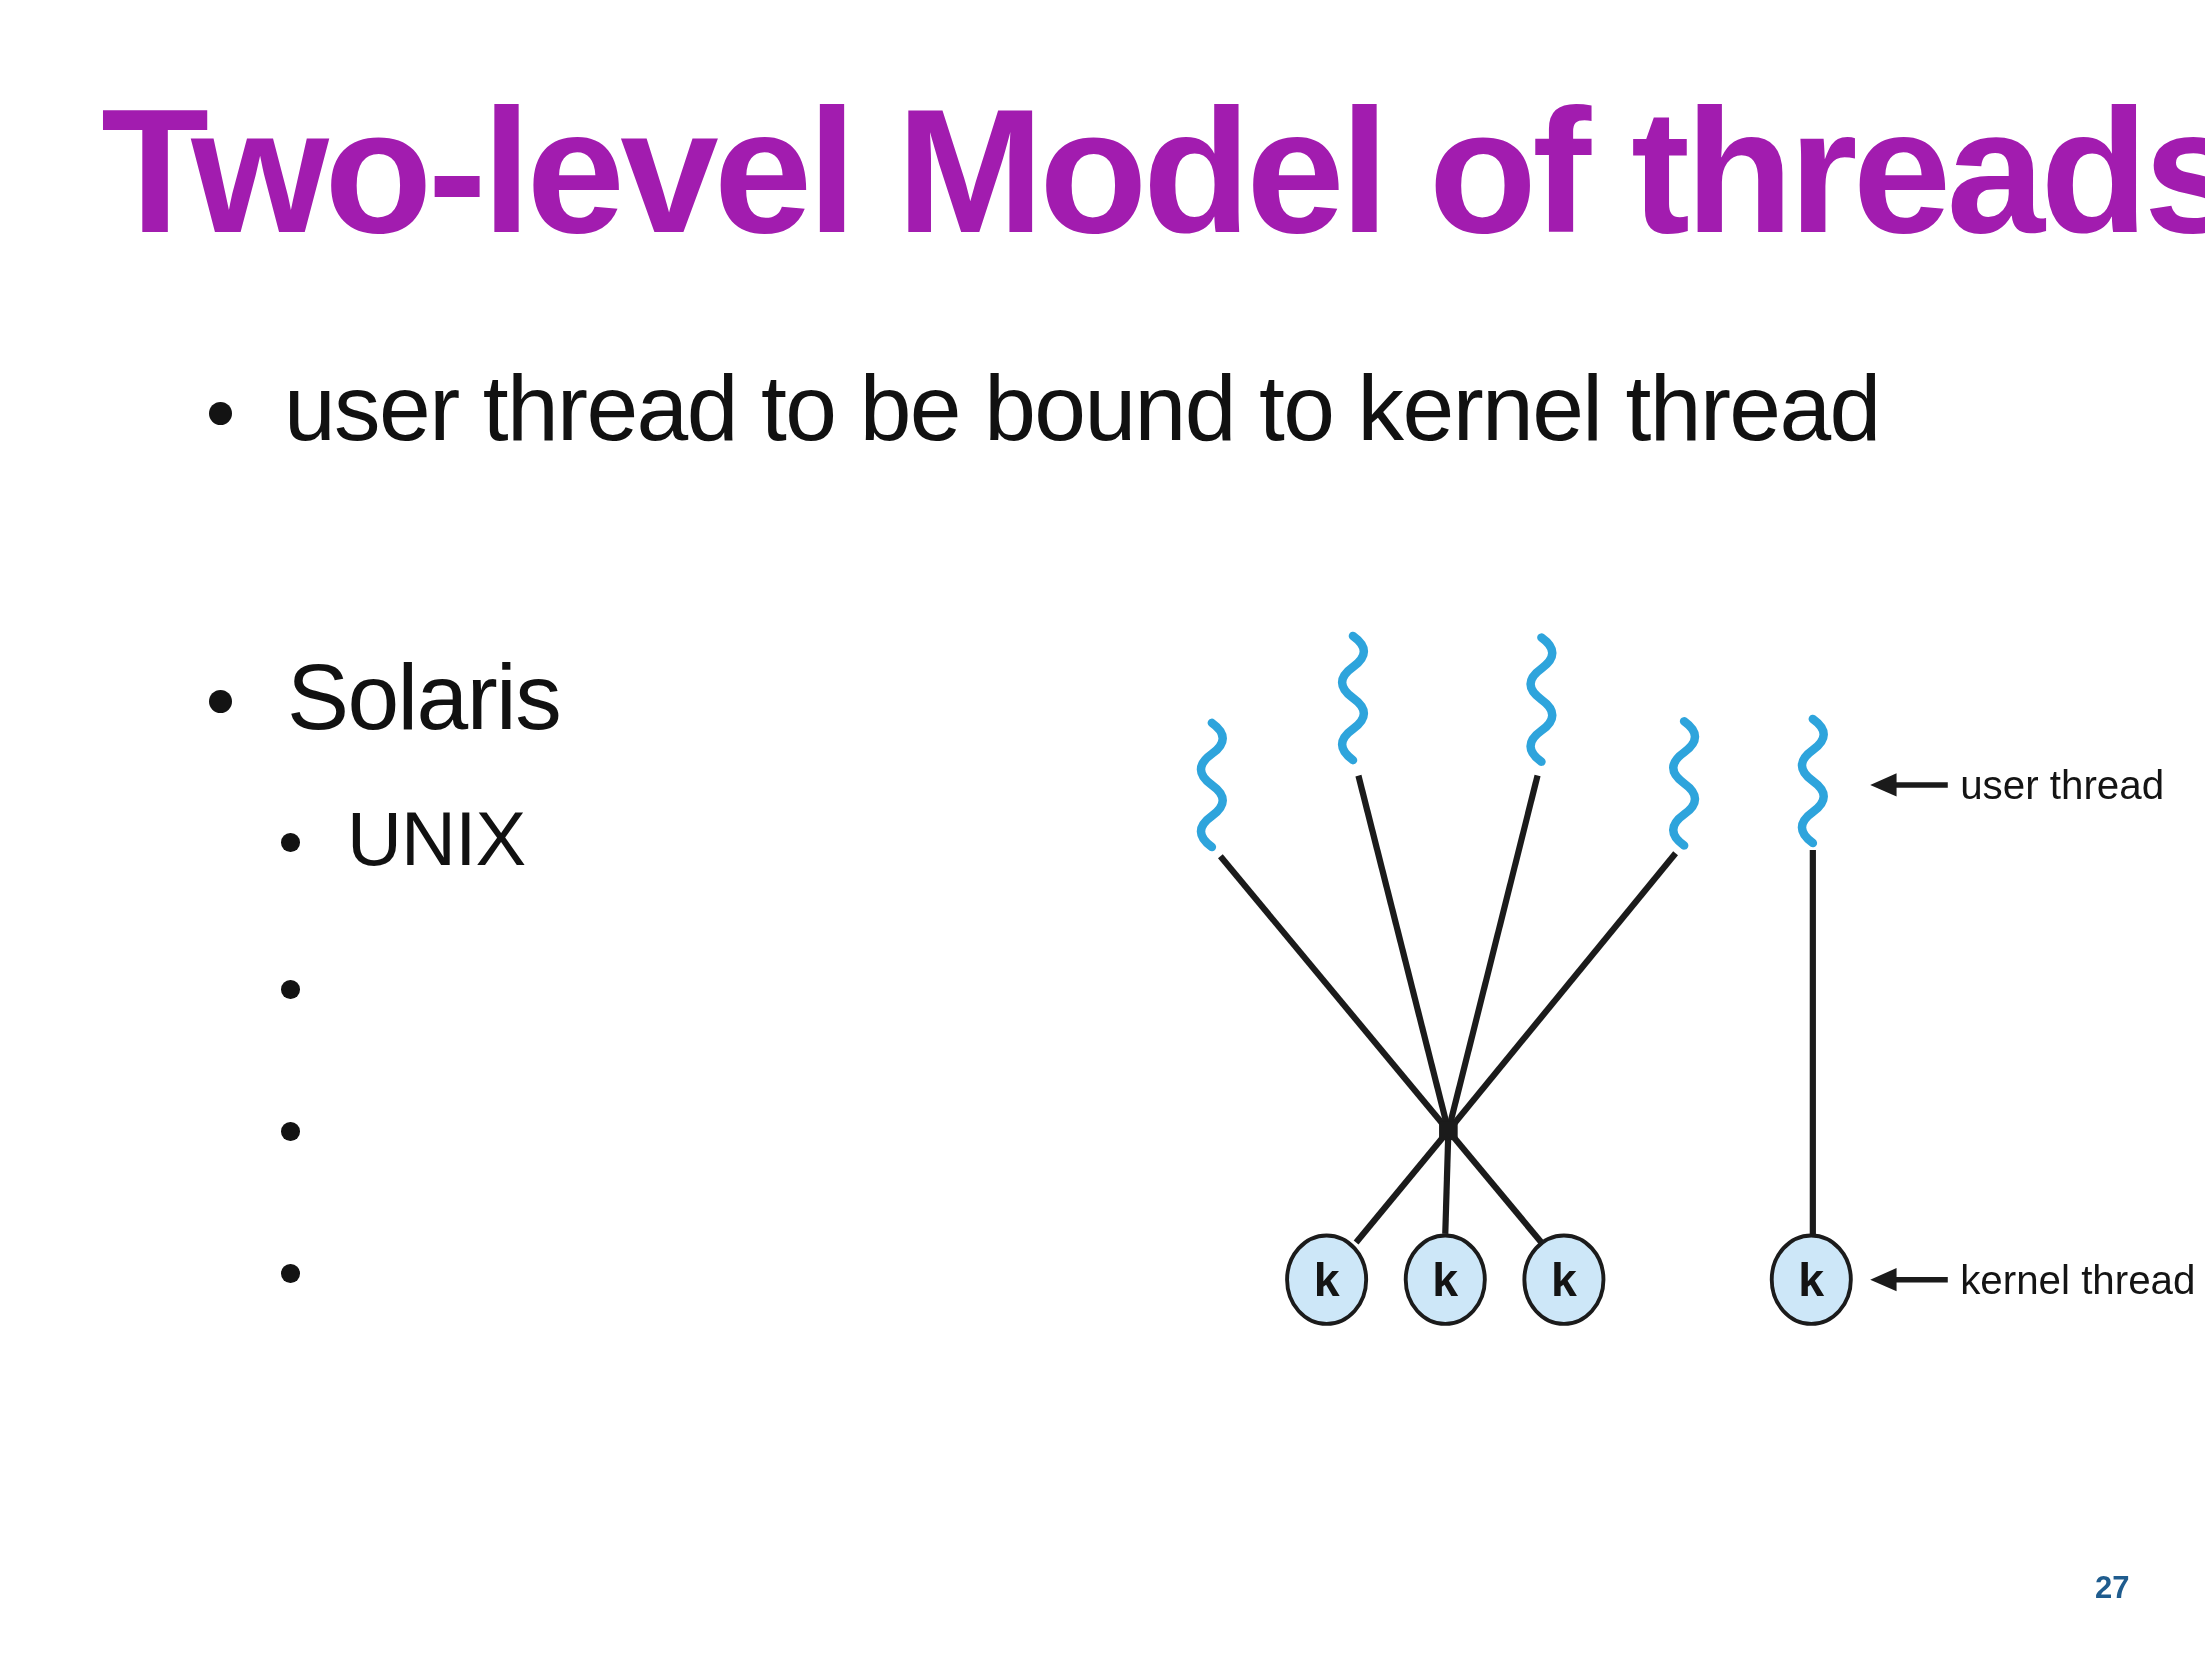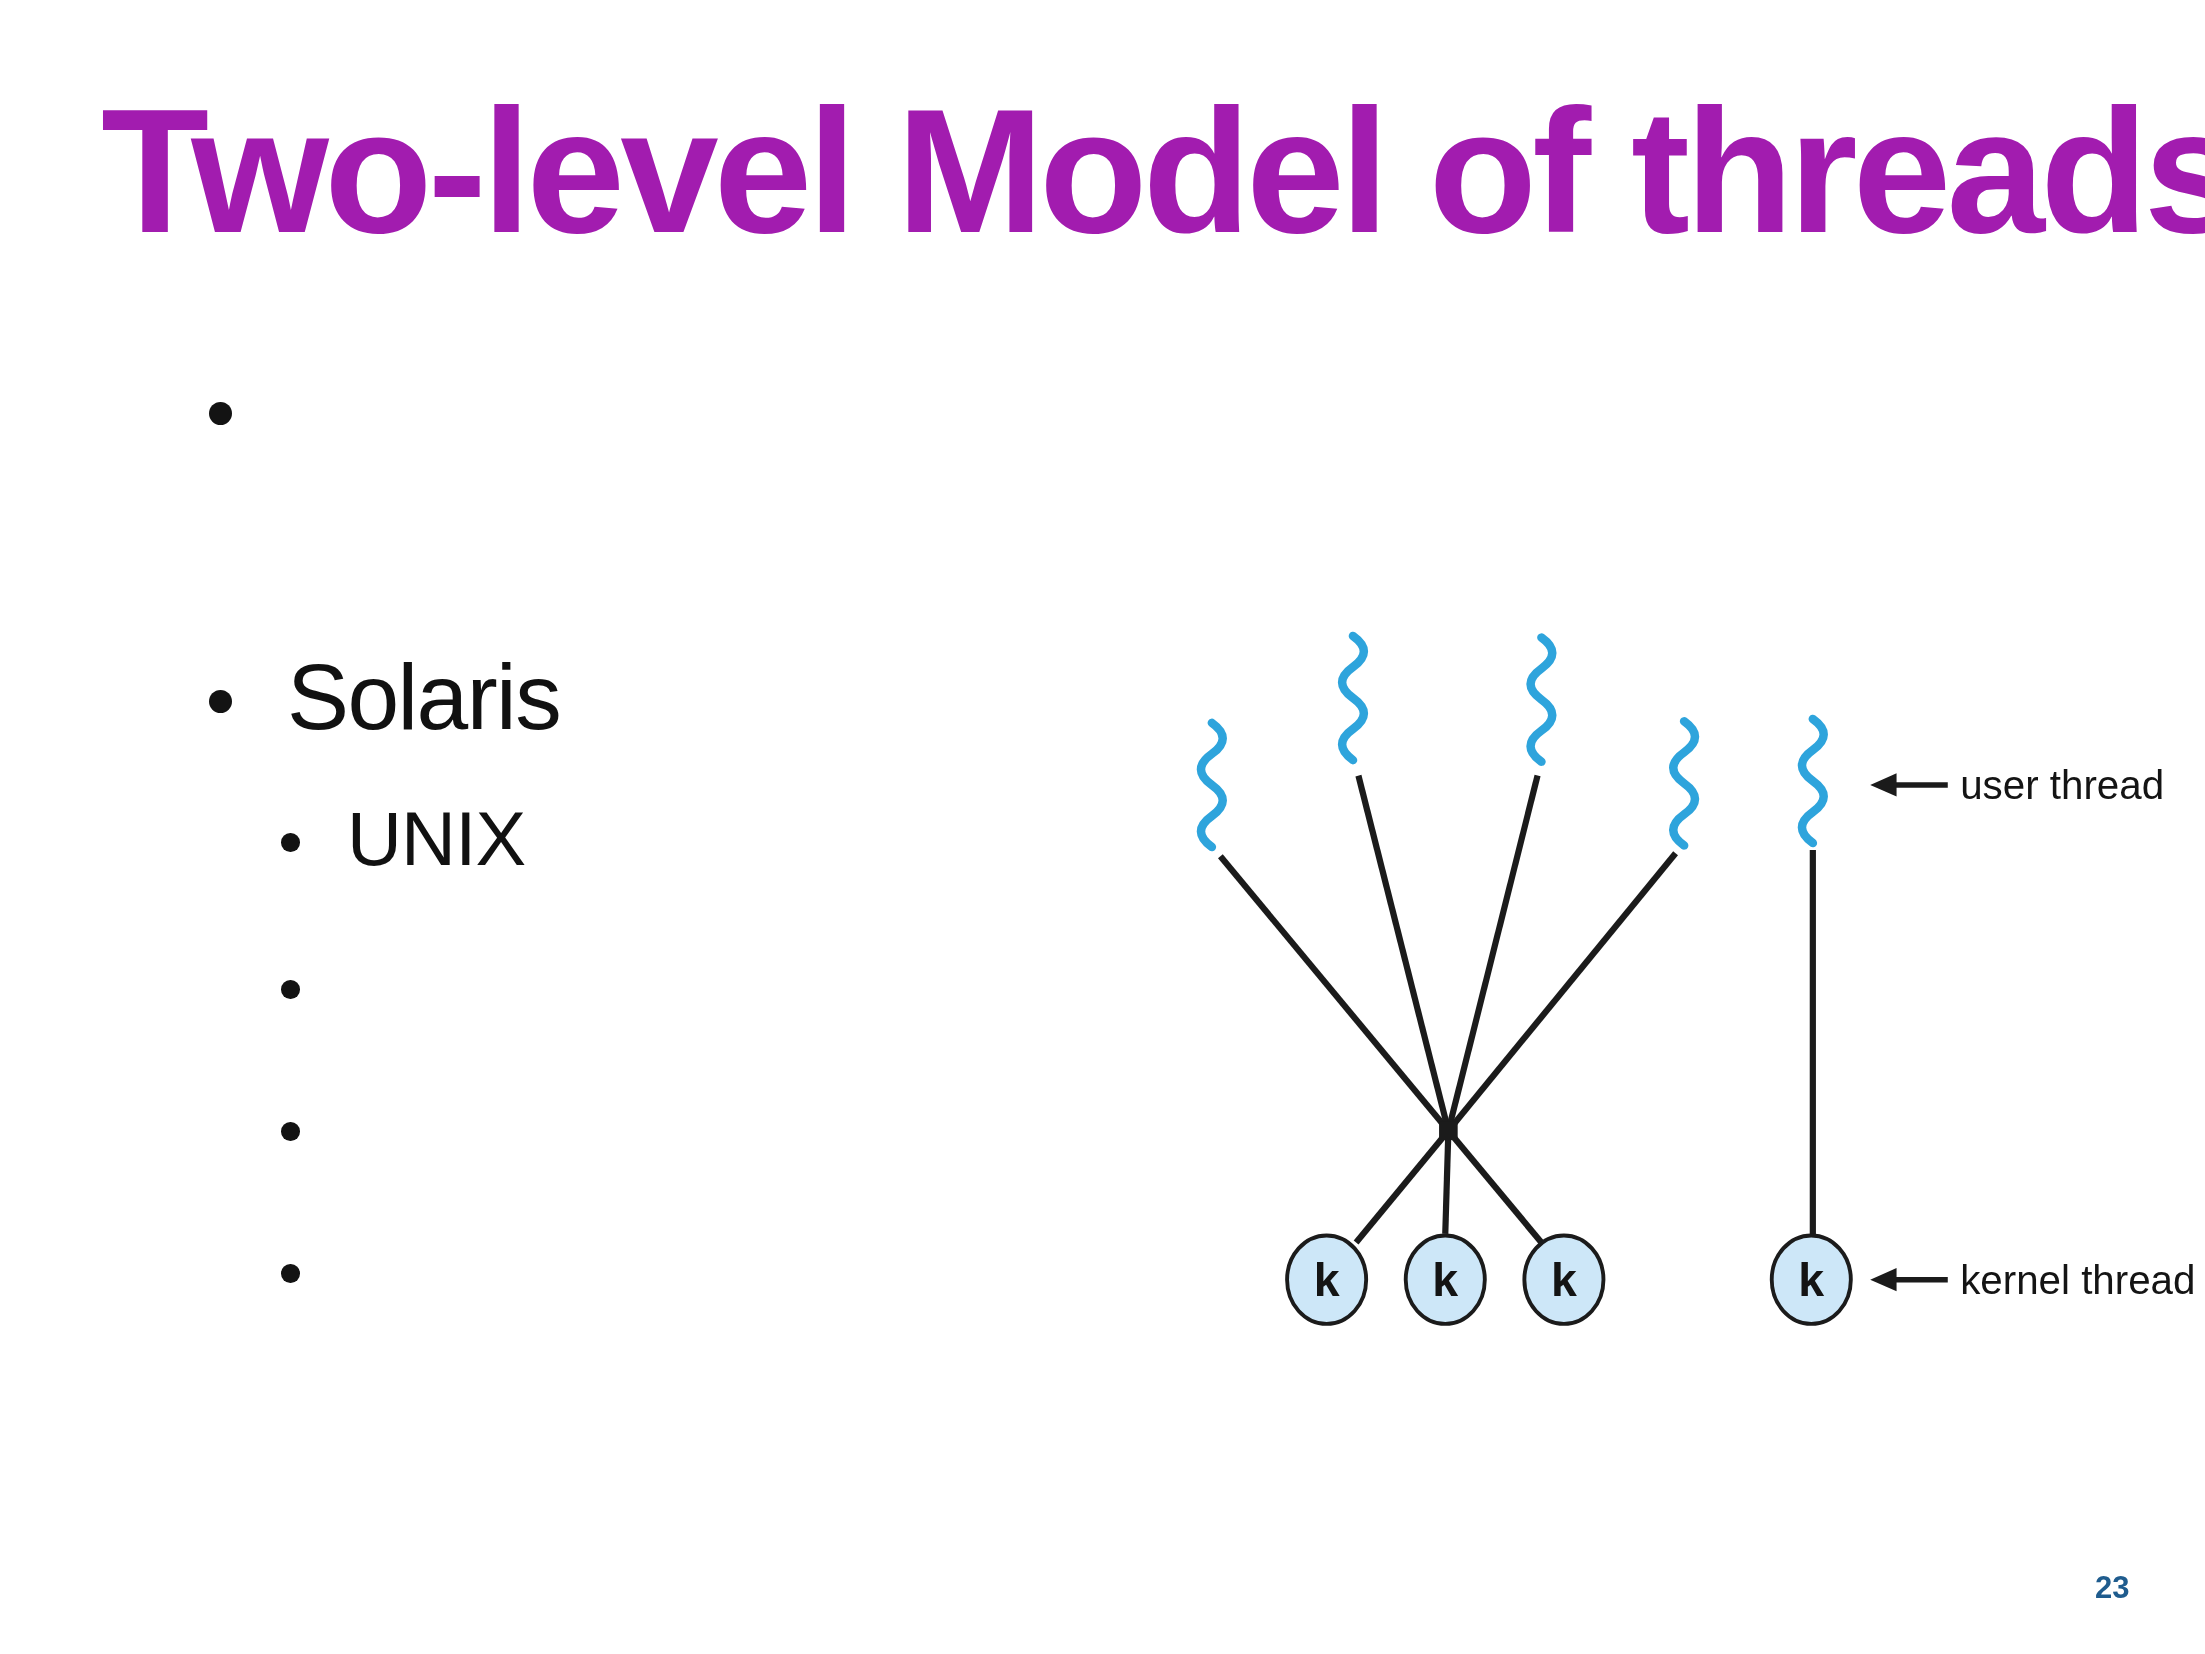--- a/index.html
+++ b/index.html
@@ -84,20 +84,21 @@
 </style>
 </head>
 <body>
 
 <div id="slide">
 
   <div class="title">Two-level Model of threads</div>
 
   <div class="dot l1" style="left:209px;top:402px;"></div>
   <div class="b1-text">
+    <div>user thread to be bound to kernel thread</div>
   </div>
 
   <div class="dot l1" style="left:209px;top:690px;"></div>
   <div class="b2-text">Solaris</div>
 
   <div class="dot l2" style="left:281px;top:833px;"></div>
   <div class="sub-item" style="top:801px;">UNIX</div>
 
   <div class="dot l2" style="left:281px;top:980px;"></div>
 
@@ -145,16 +146,16 @@
       <text class="diagram-label" x="2528" y="1030">user thread</text>
     </g>
 
     <g>
       <line x1="2512" y1="1650" x2="2432" y2="1650" stroke="#1b1b1b" stroke-width="7"></line>
       <polygon points="2412,1650 2446,1635 2446,1665" fill="#1b1b1b"></polygon>
       <text class="diagram-label" x="2528" y="1668">kernel thread</text>
     </g>
   </svg>
 
-  <div class="page-number">23</div>
+  <div class="page-number">27</div>
 
 </div>
 
 
 </body></html>

